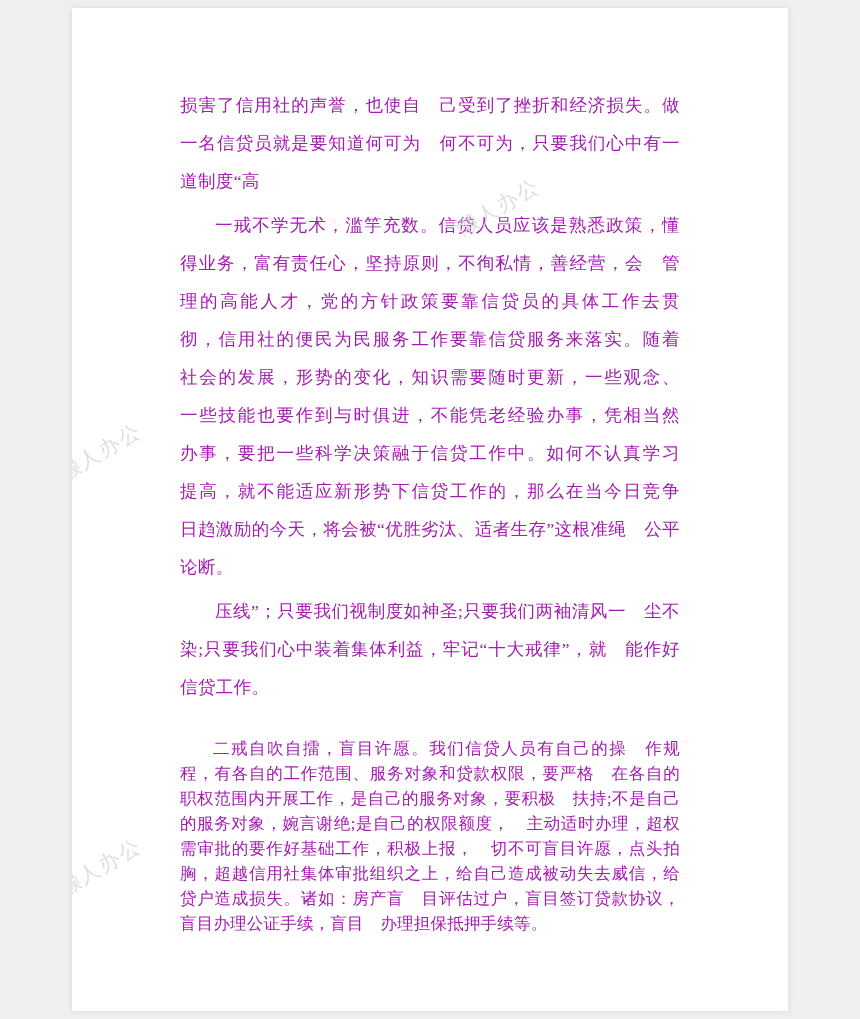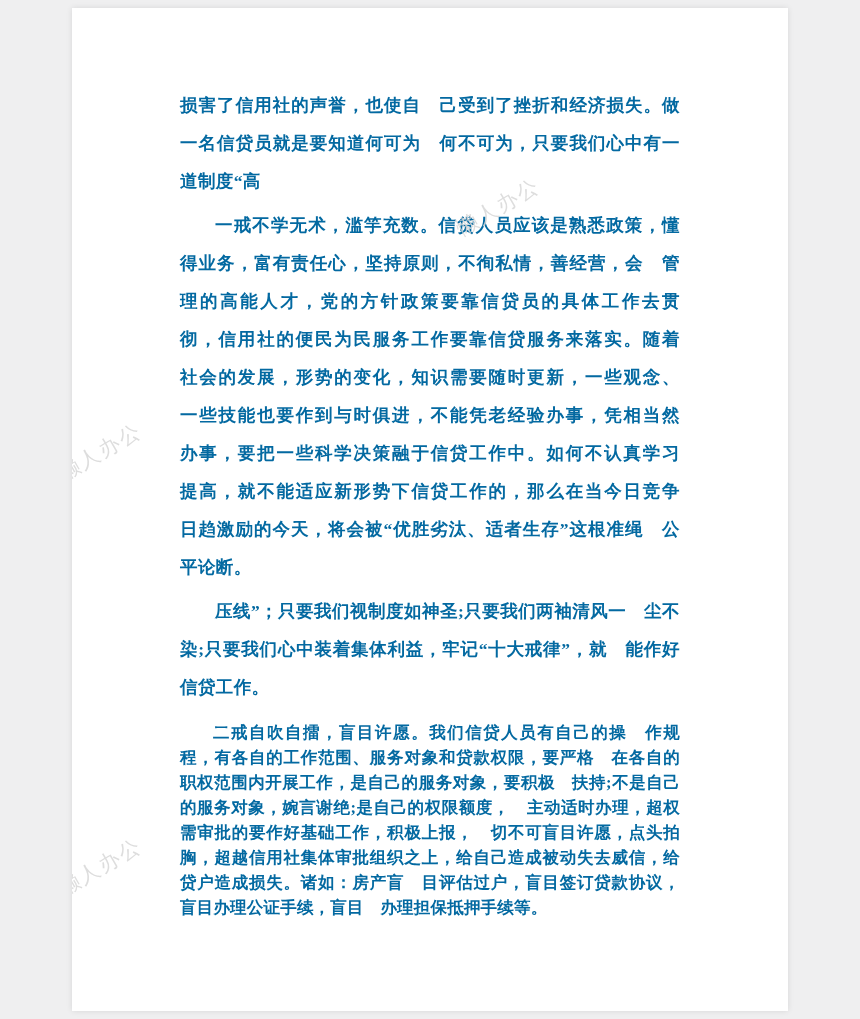--- a/index.html
+++ b/index.html
@@ -28,40 +28,39 @@
     box-shadow: 0 0 6px rgba(0,0,0,0.10);
     overflow: hidden;
   }
   .content {
     position: absolute;
     left: 108px;
     top: 78px;
     width: 500px;
   }
   .para {
-    color: #0369a1;
+    color: #a21caf;
     text-align: justify;
     text-justify: inter-ideograph;
-    font-weight: bold;
   }
   
   .para.big {
     font-size: 17.5px;
     line-height: 38px;
     margin: 0 0 6px 0;
     letter-spacing: 0.4px;
   }
   .para.big.indent {
     text-indent: 2em;
   }
   
   .para.tight {
     font-size: 16.5px;
     line-height: 25px;
-    margin: 0 0 10px 0;
+    margin: 16px 0 10px 0;
     text-indent: 2em;
     letter-spacing: 0.2px;
   }
   .para.last {
     font-size: 17.5px;
     line-height: 38px;
     margin: 6px 0 0 0;
     text-indent: 2em;
     letter-spacing: 0.4px;
   }

